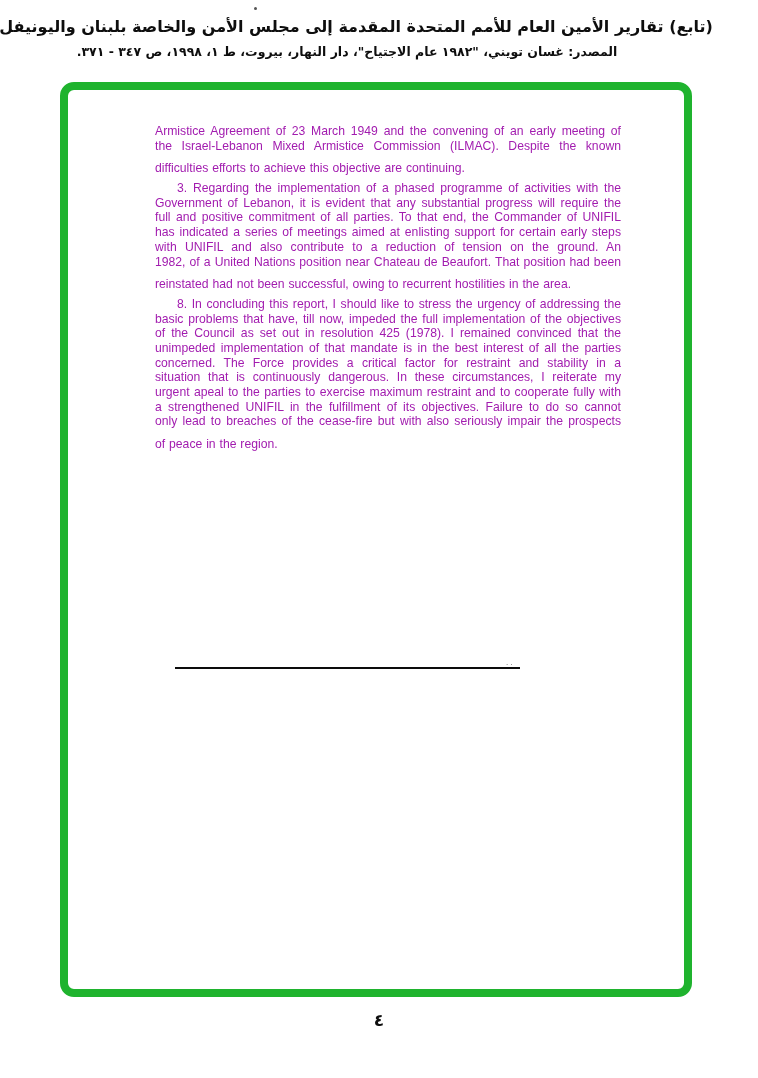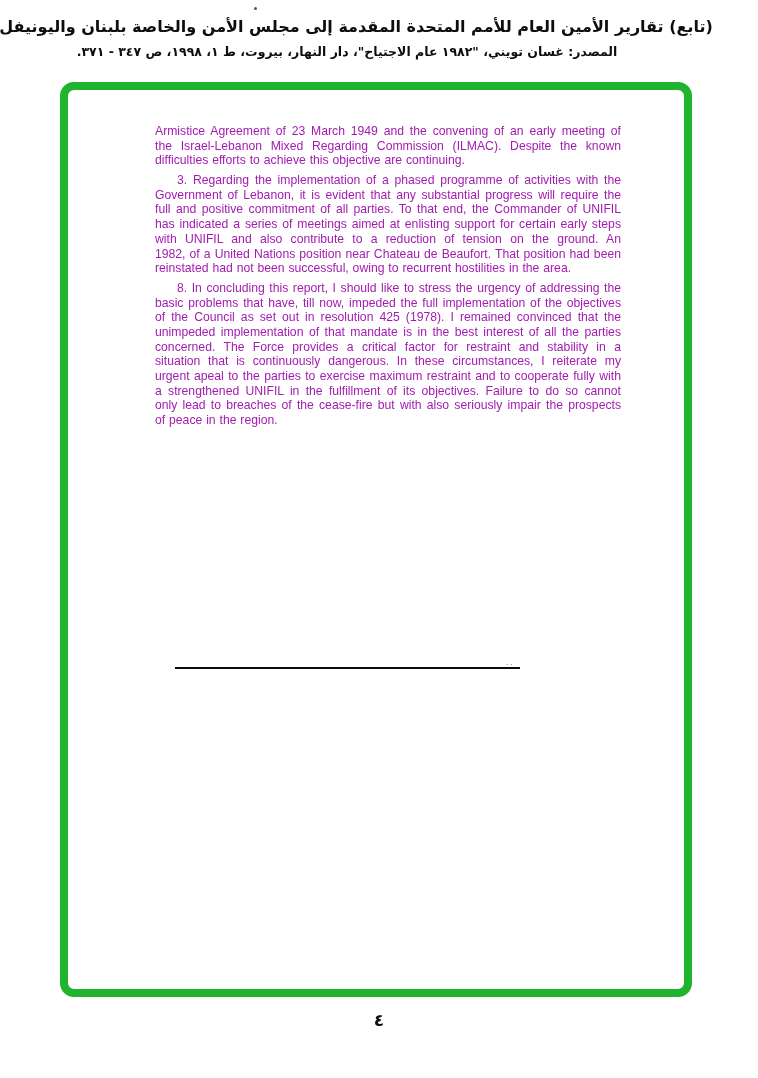--- a/index.html
+++ b/index.html
@@ -56,21 +56,21 @@
     color: #a21caf;
   }
   .para { margin-bottom: 5px; }
   .line {
     text-align: justify;
     text-align-last: justify;
     height: 14.7px;
     overflow: hidden;
     word-spacing: 0.5px;
   }
-  .line.last { text-align-last: left; }
+  .line.last { text-align-last: left; margin-top: 8px; }
   .para.indent .line.first { text-indent: 22px; }
 
   
   .divider-line {
     position: absolute; left: 175px; top: 667px;
     width: 345px; height: 2px;
     background: #0c0c0c;
   }
   .divider-artifact {
     position: absolute; left: 506px; top: 661px;
@@ -97,21 +97,21 @@
 <div class="arabic-header" dir="rtl">
   <div class="arabic-line1">(تابع) تقارير الأمين العام للأمم المتحدة المقدمة إلى مجلس الأمن والخاصة بلبنان واليونيفل.</div>
   <div class="arabic-line2">المصدر: غسان تويني، "١٩٨٢ عام الاجتياح"، دار النهار، بيروت، ط ١، ١٩٩٨، ص ٣٤٧ - ٣٧١.</div>
 </div>
 
 <div class="page-frame"></div>
 
 <div class="document-text">
     <div class="para">
       <div class="line first">Armistice Agreement of 23 March 1949 and the convening of an early meeting of</div>
-      <div class="line">the Israel-Lebanon Mixed Regarding Commission (ILMAC). Despite the known</div>
+      <div class="line">the Israel-Lebanon Mixed Armistice Commission (ILMAC). Despite the known</div>
       <div class="line last">difficulties efforts to achieve this objective are continuing.</div>
     </div>
     <div class="para indent">
       <div class="line first">3. Regarding the implementation of a phased programme of activities with the</div>
       <div class="line">Government of Lebanon, it is evident that any substantial progress will require the</div>
       <div class="line">full and positive commitment of all parties. To that end, the Commander of UNIFIL</div>
       <div class="line">has indicated a series of meetings aimed at enlisting support for certain early steps</div>
       <div class="line">with UNIFIL and also contribute to a reduction of tension on the ground. An</div>
       <div class="line">1982, of a United Nations position near Chateau de Beaufort. That position had been</div>
       <div class="line last">reinstated had not been successful, owing to recurrent hostilities in the area.</div>

